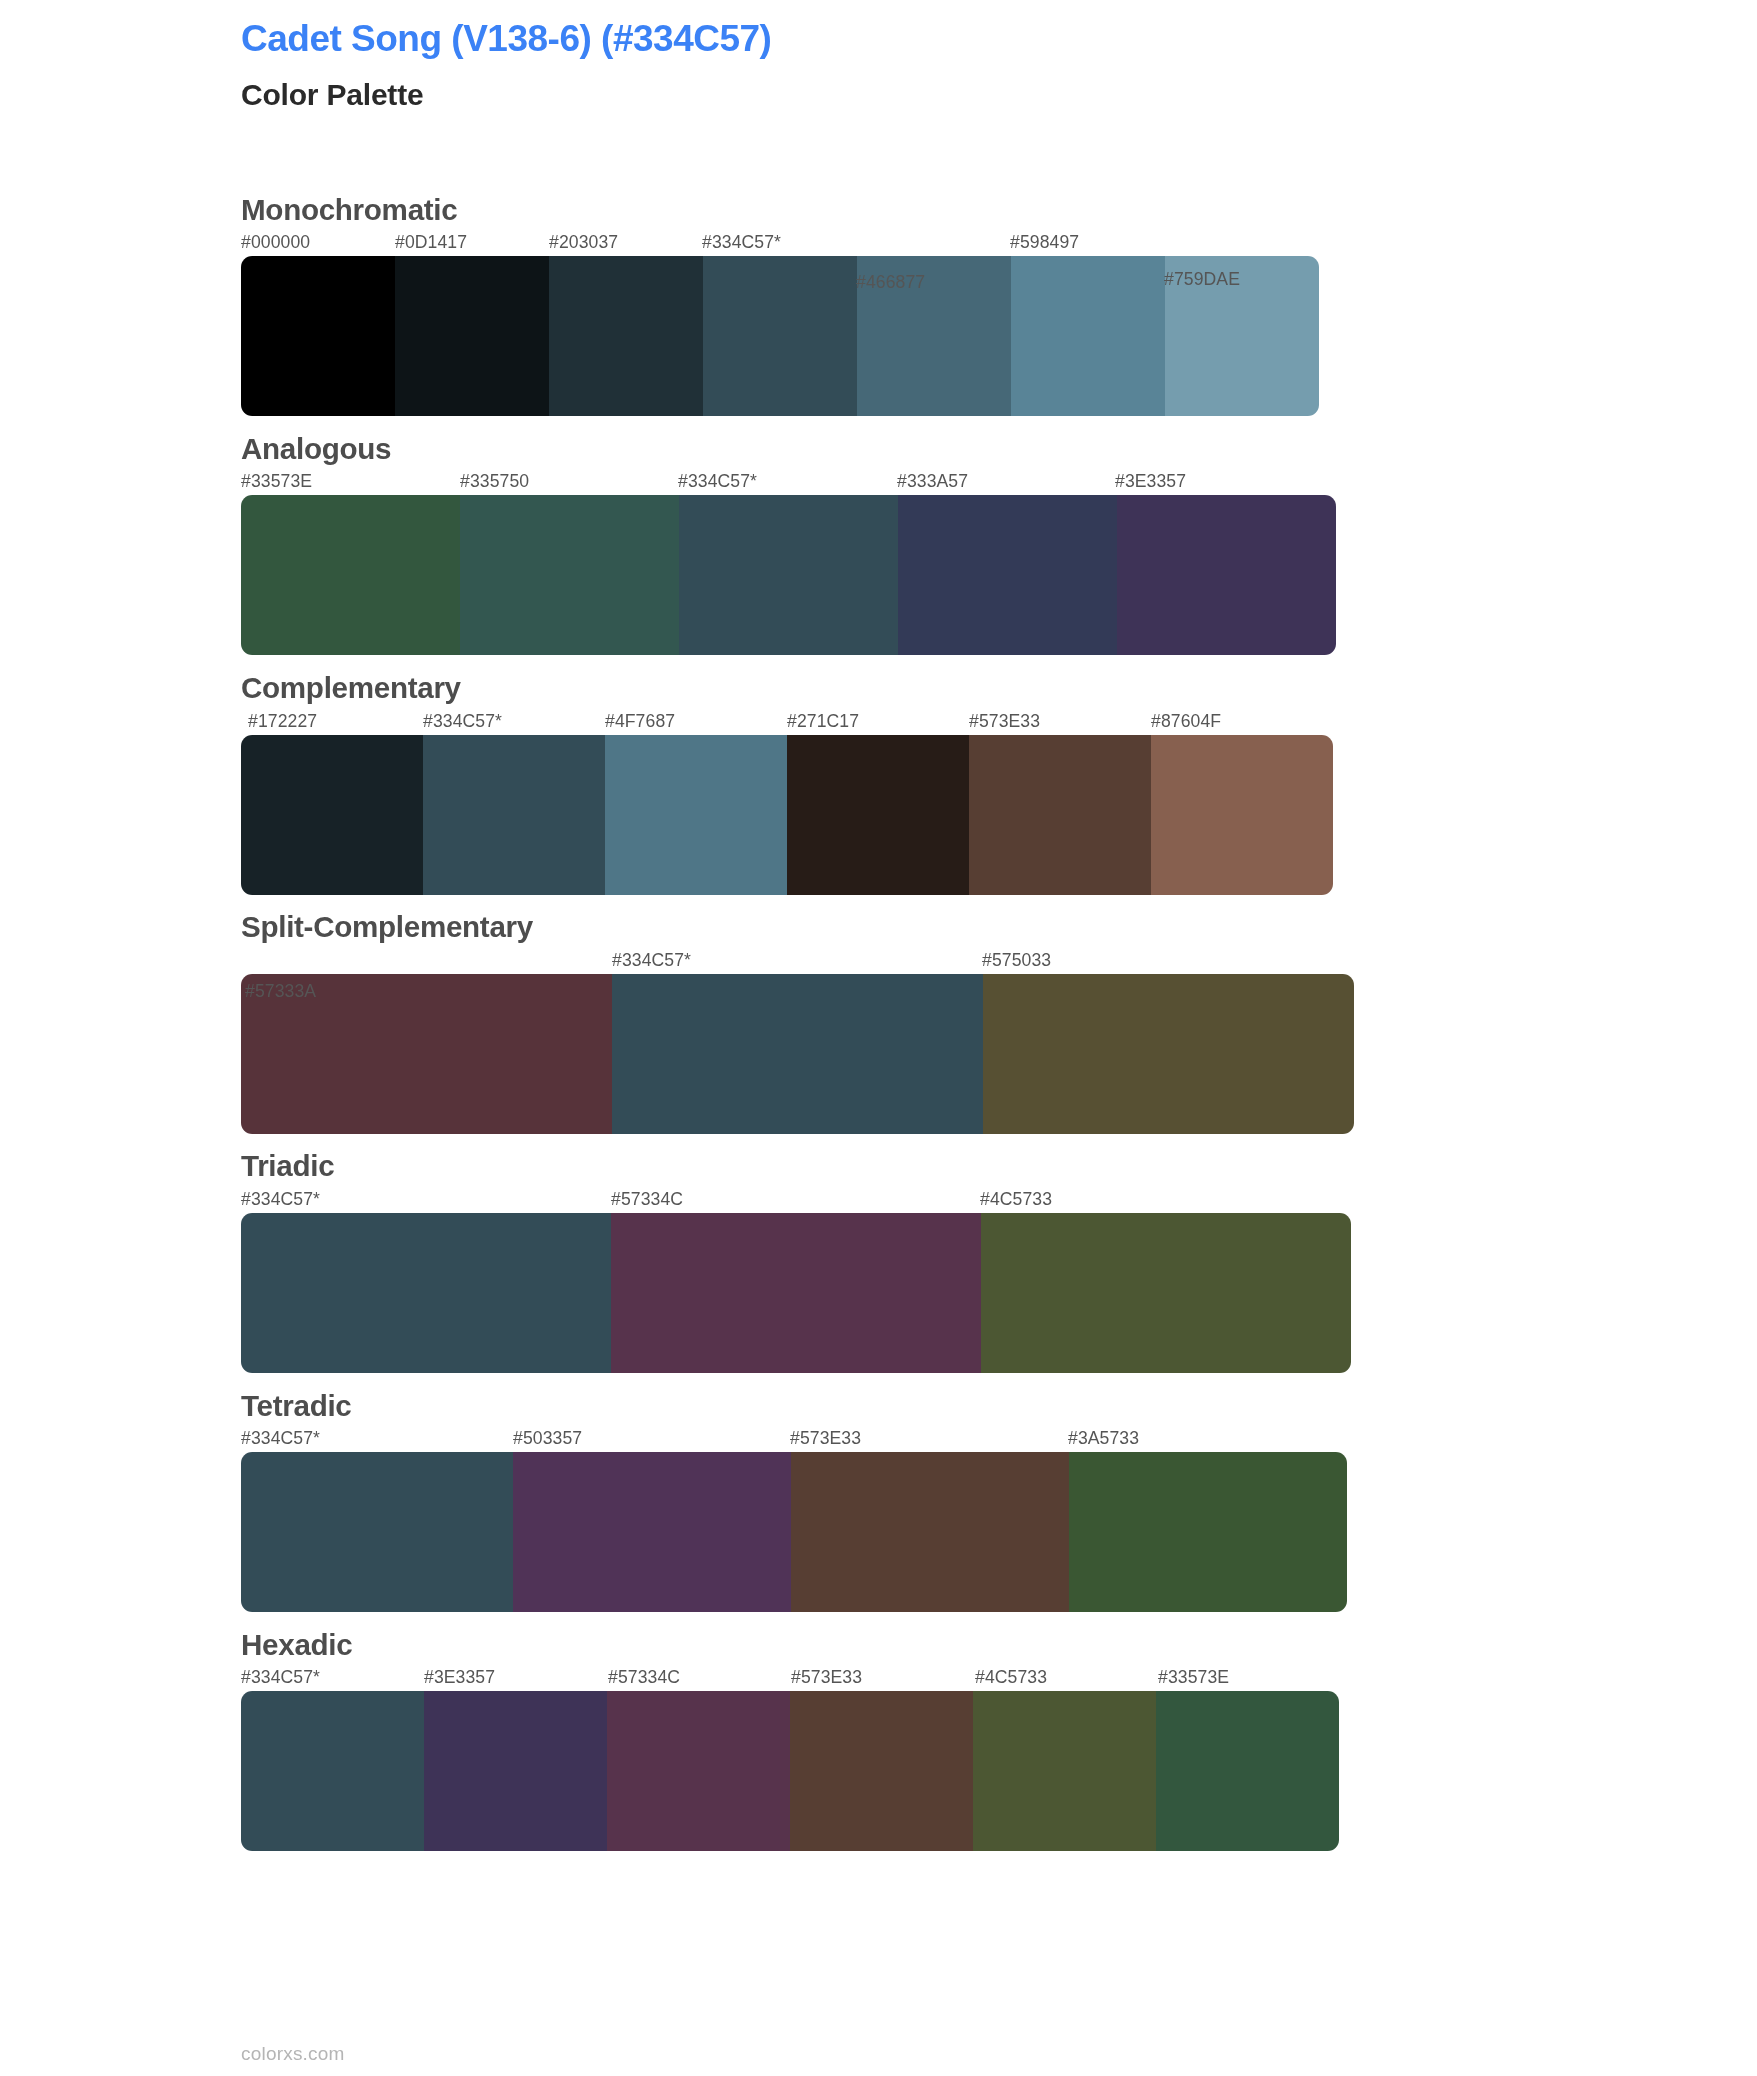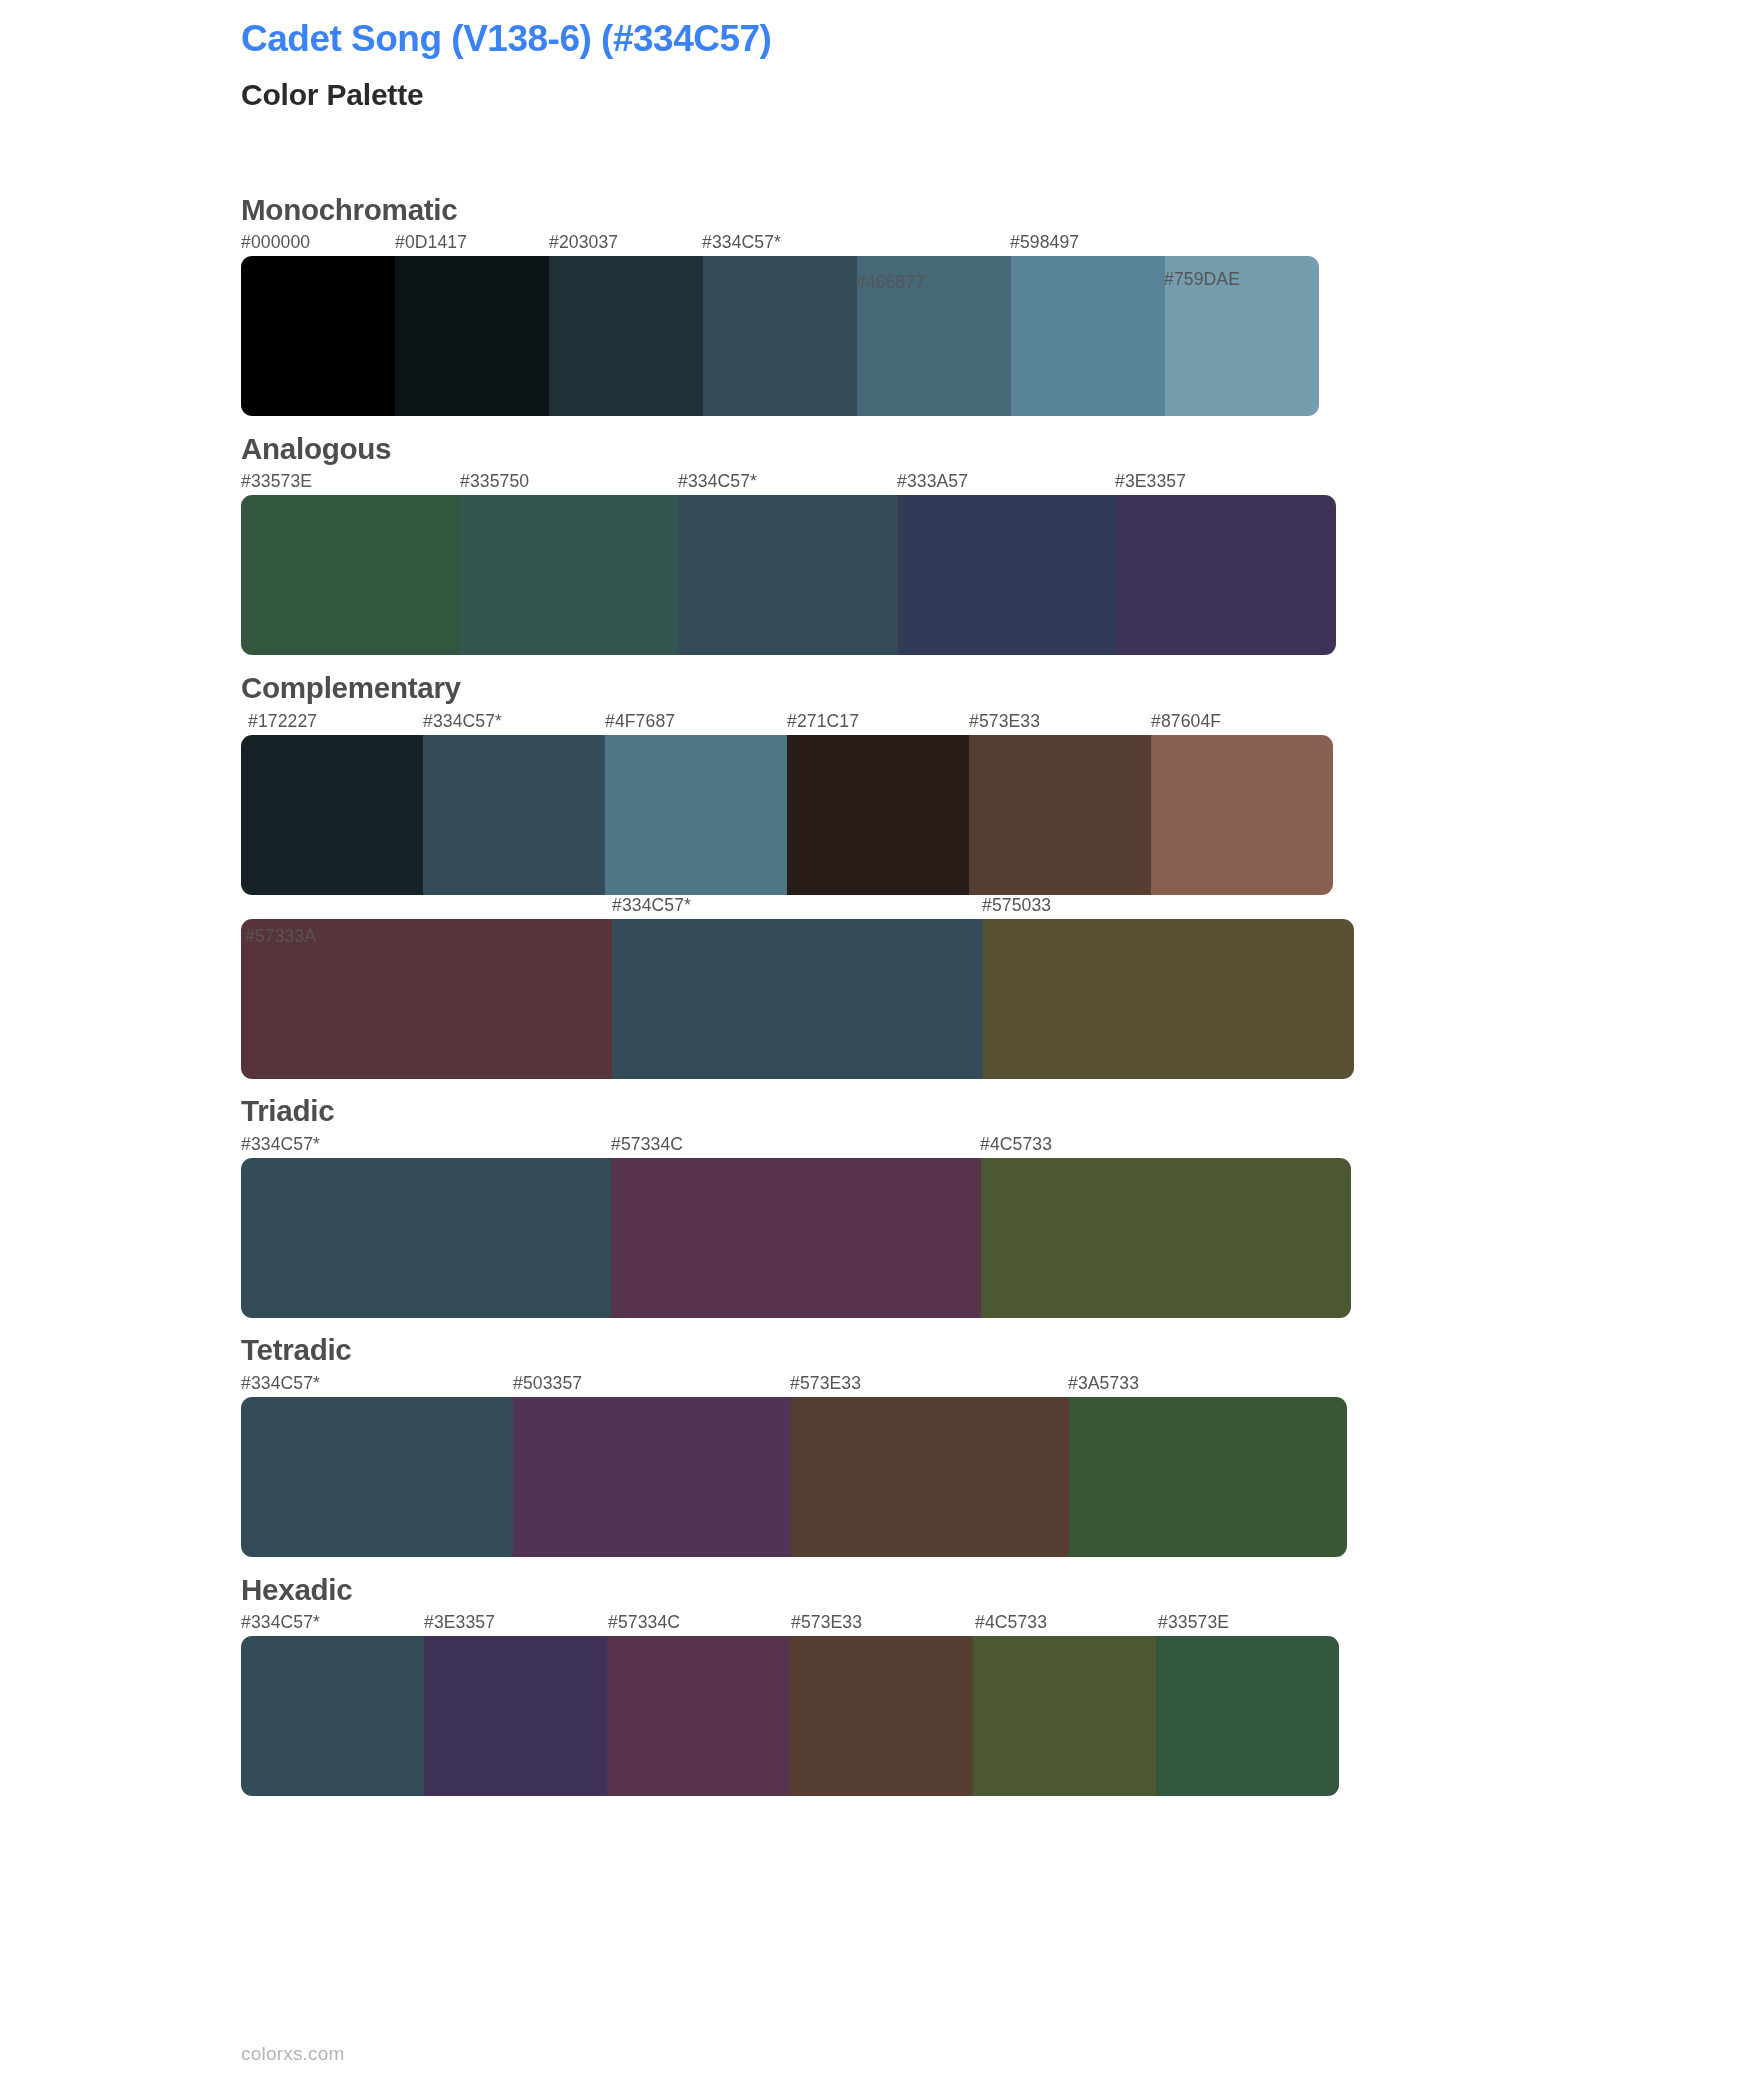--- a/index.html
+++ b/index.html
@@ -177,20 +177,21 @@
         <div class="swatch-row">
           <div class="swatch" title="#172227" style="width: 182px; background: rgb(23, 34, 39);"></div>
           <div class="swatch" title="#334C57*" style="width: 182px; background: rgb(51, 76, 87);"></div>
           <div class="swatch" title="#4F7687" style="width: 182px; background: rgb(79, 118, 135);"></div>
           <div class="swatch" title="#271C17" style="width: 182px; background: rgb(39, 28, 23);"></div>
           <div class="swatch" title="#573E33" style="width: 182px; background: rgb(87, 62, 51);"></div>
           <div class="swatch" title="#87604F" style="width: 182px; background: rgb(135, 96, 79);"></div>
         </div>
       </div>
       <div class="section">
+        <div class="section-title">Split-Complementary</div>
         <div class="swatch-labels">
           <div class="swatch-label" style="left: 4px; margin-top: 31px;">#57333A</div>
           <div class="swatch-label" style="left: 371px;">#334C57*</div>
           <div class="swatch-label" style="left: 741px;">#575033</div>
         </div>
         <div class="swatch-row">
           <div class="swatch" title="#57333A" style="width: 371px; background: rgb(87, 51, 58);"></div>
           <div class="swatch" title="#334C57*" style="width: 371px; background: rgb(51, 76, 87);"></div>
           <div class="swatch" title="#575033" style="width: 371px; background: rgb(87, 80, 51);"></div>
         </div>

